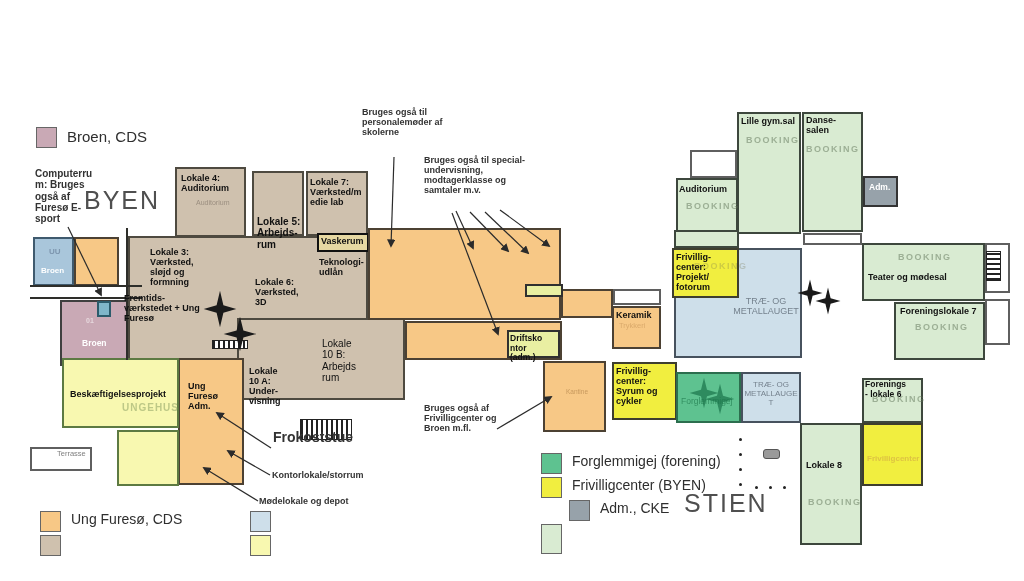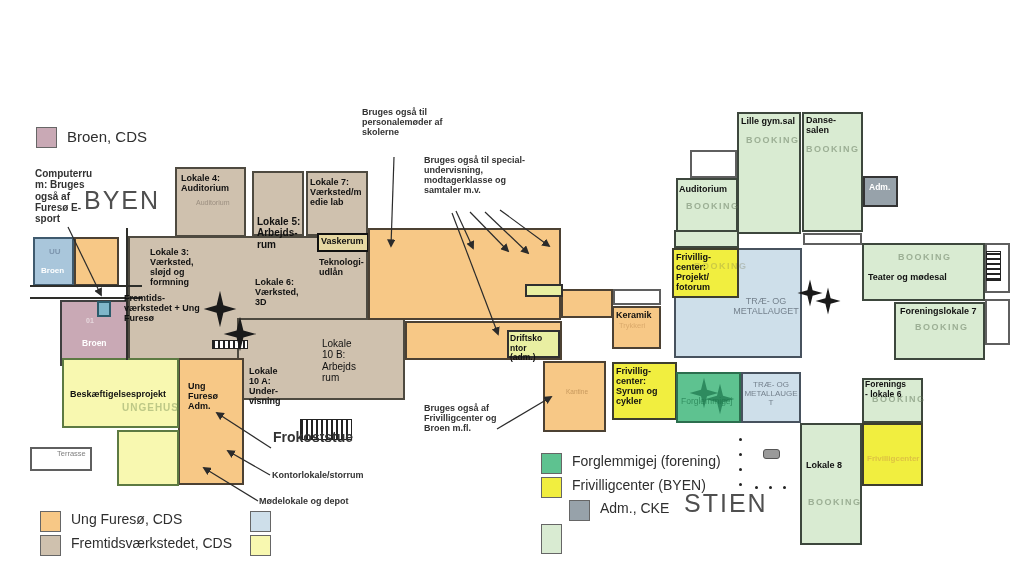--- a/index.html
+++ b/index.html
@@ -169,21 +169,20 @@
         <line x1="271" y1="448" x2="217" y2="413" stroke="#2b2b2b" stroke-width="1.2" marker-end="url(#arr)"></line>
         <line x1="270" y1="475" x2="228" y2="451" stroke="#2b2b2b" stroke-width="1.2" marker-end="url(#arr)"></line>
         <line x1="258" y1="501" x2="204" y2="468" stroke="#2b2b2b" stroke-width="1.2" marker-end="url(#arr)"></line>
       </svg>
       <div class="legend-item" style="left: 40px; top: 511px;">
         <span class="swatch" style="background: rgb(247, 200, 134);"></span>
         <span class="legend-label">Ung Furesø, CDS</span>
       </div>
       <div class="legend-item" style="left: 40px; top: 535px;">
         <span class="swatch" style="background: rgb(207, 193, 174);"></span>
-        <span class="legend-label">Fremtidsværkstedet, CDS</span>
       </div>
       <div class="legend-item" style="left: 250px; top: 511px;">
         <span class="swatch" style="background: rgb(206, 223, 234);"></span>
       </div>
       <div class="legend-item" style="left: 250px; top: 535px;">
         <span class="swatch" style="background: rgb(248, 248, 176);"></span>
       </div>
       <div class="legend-item" style="left: 541px; top: 453px;">
         <span class="swatch" style="background: rgb(94, 194, 144);"></span>
         <span class="legend-label">Forglemmigej (forening)</span>

